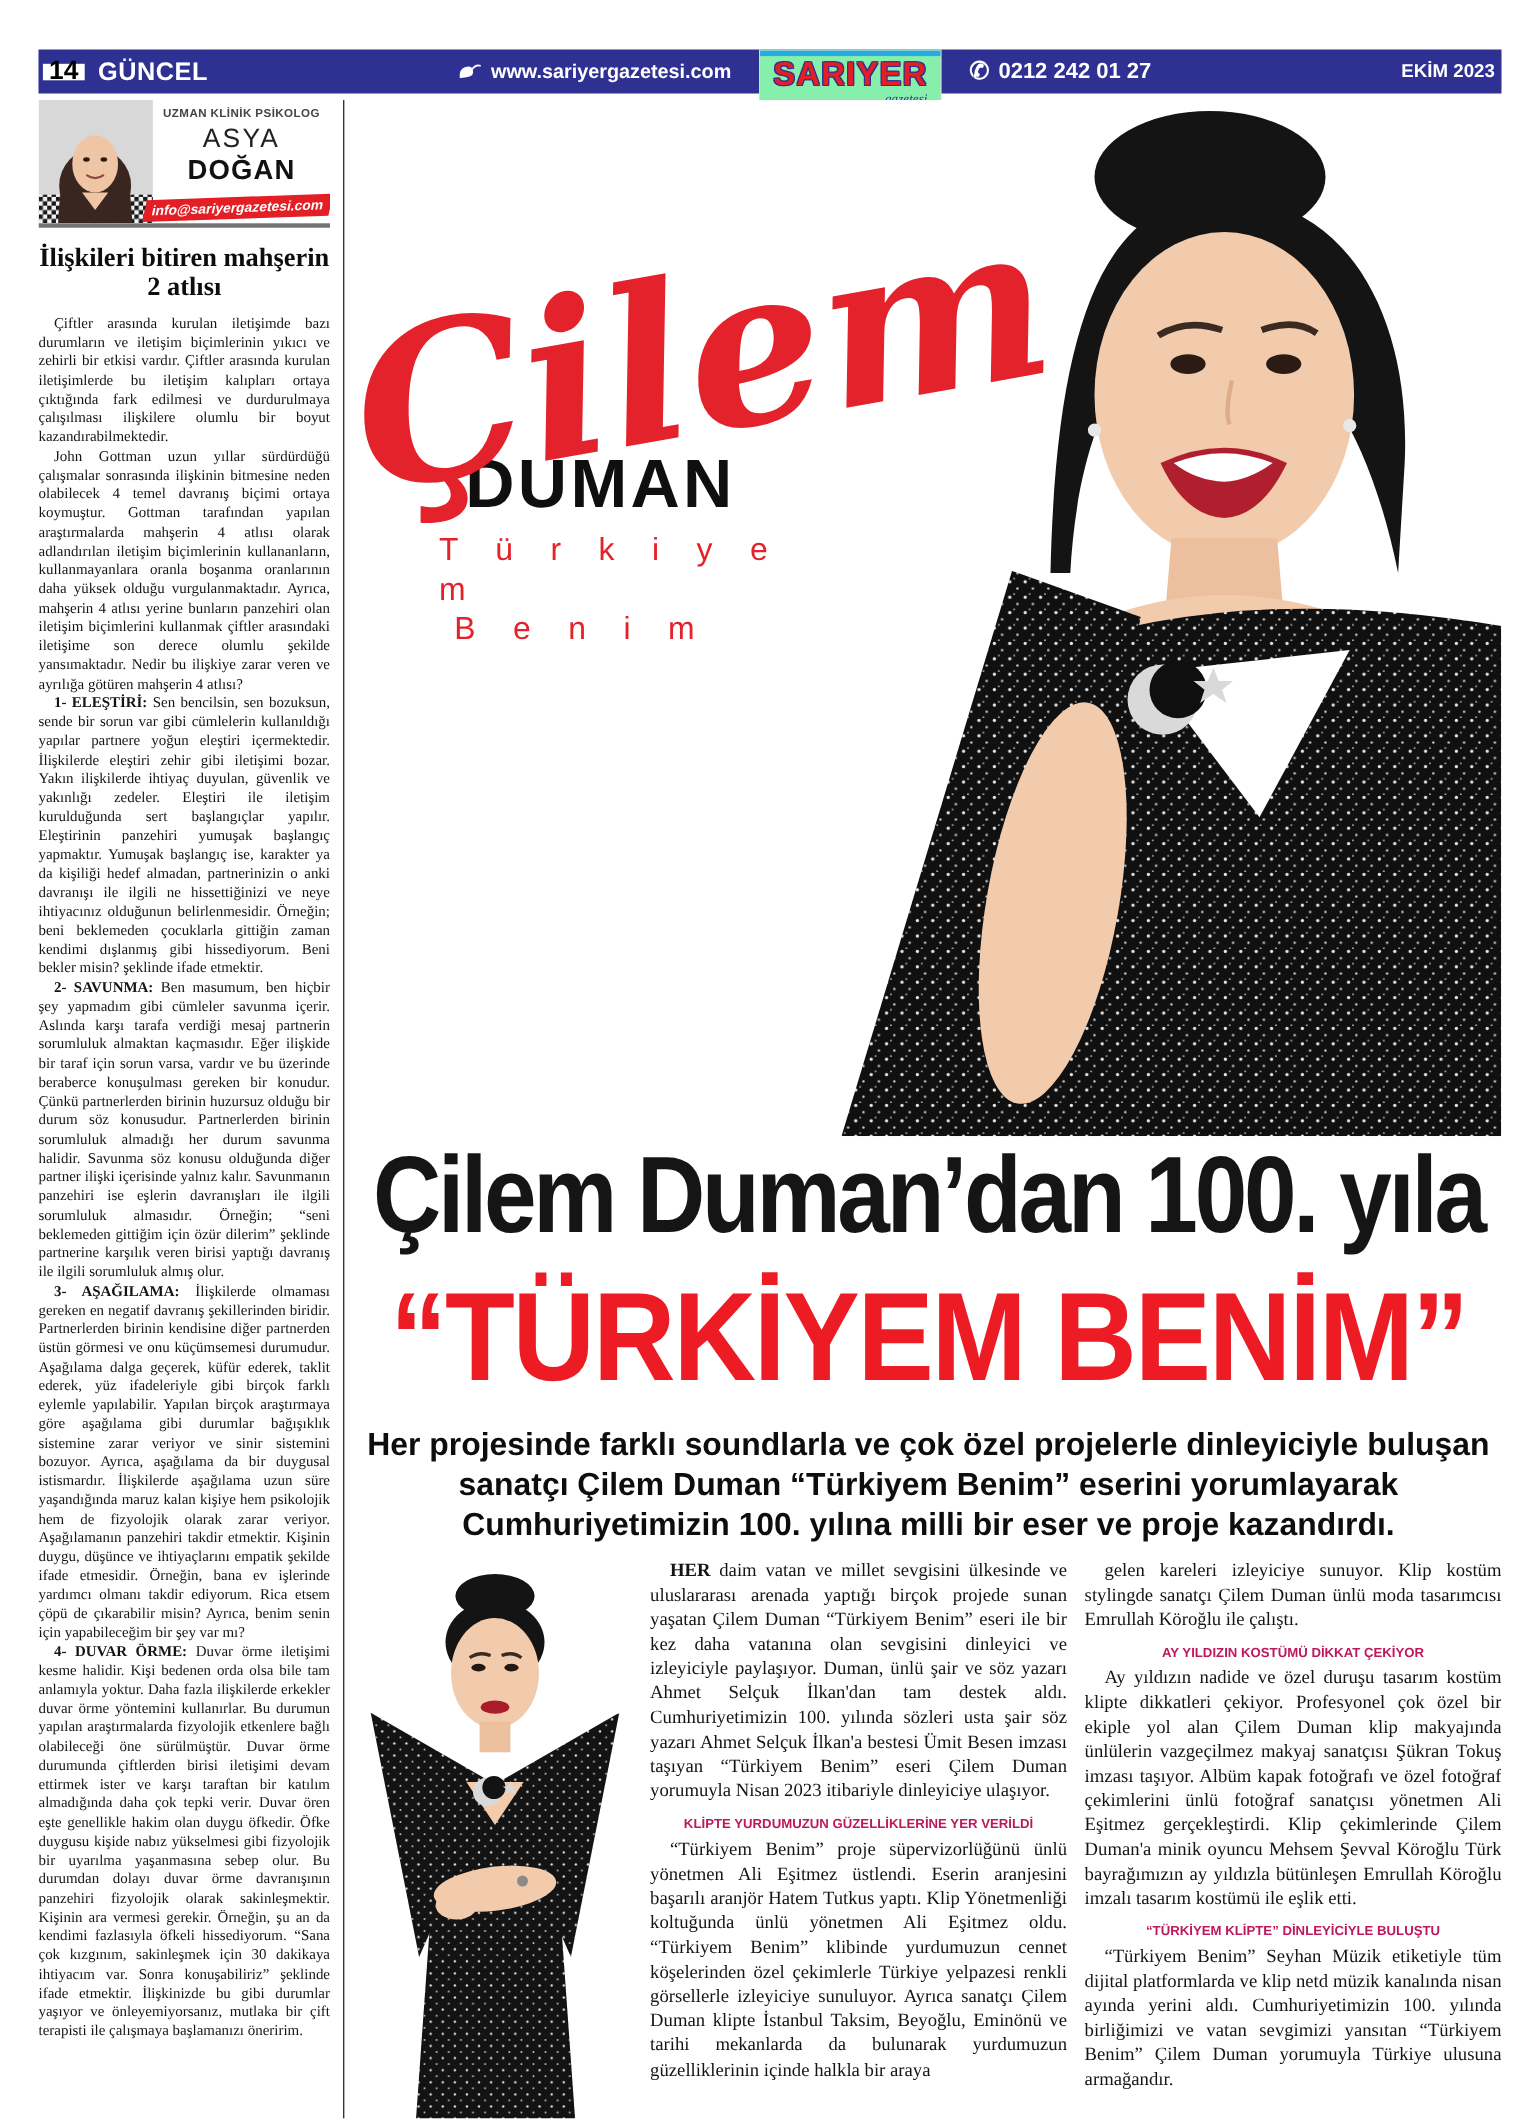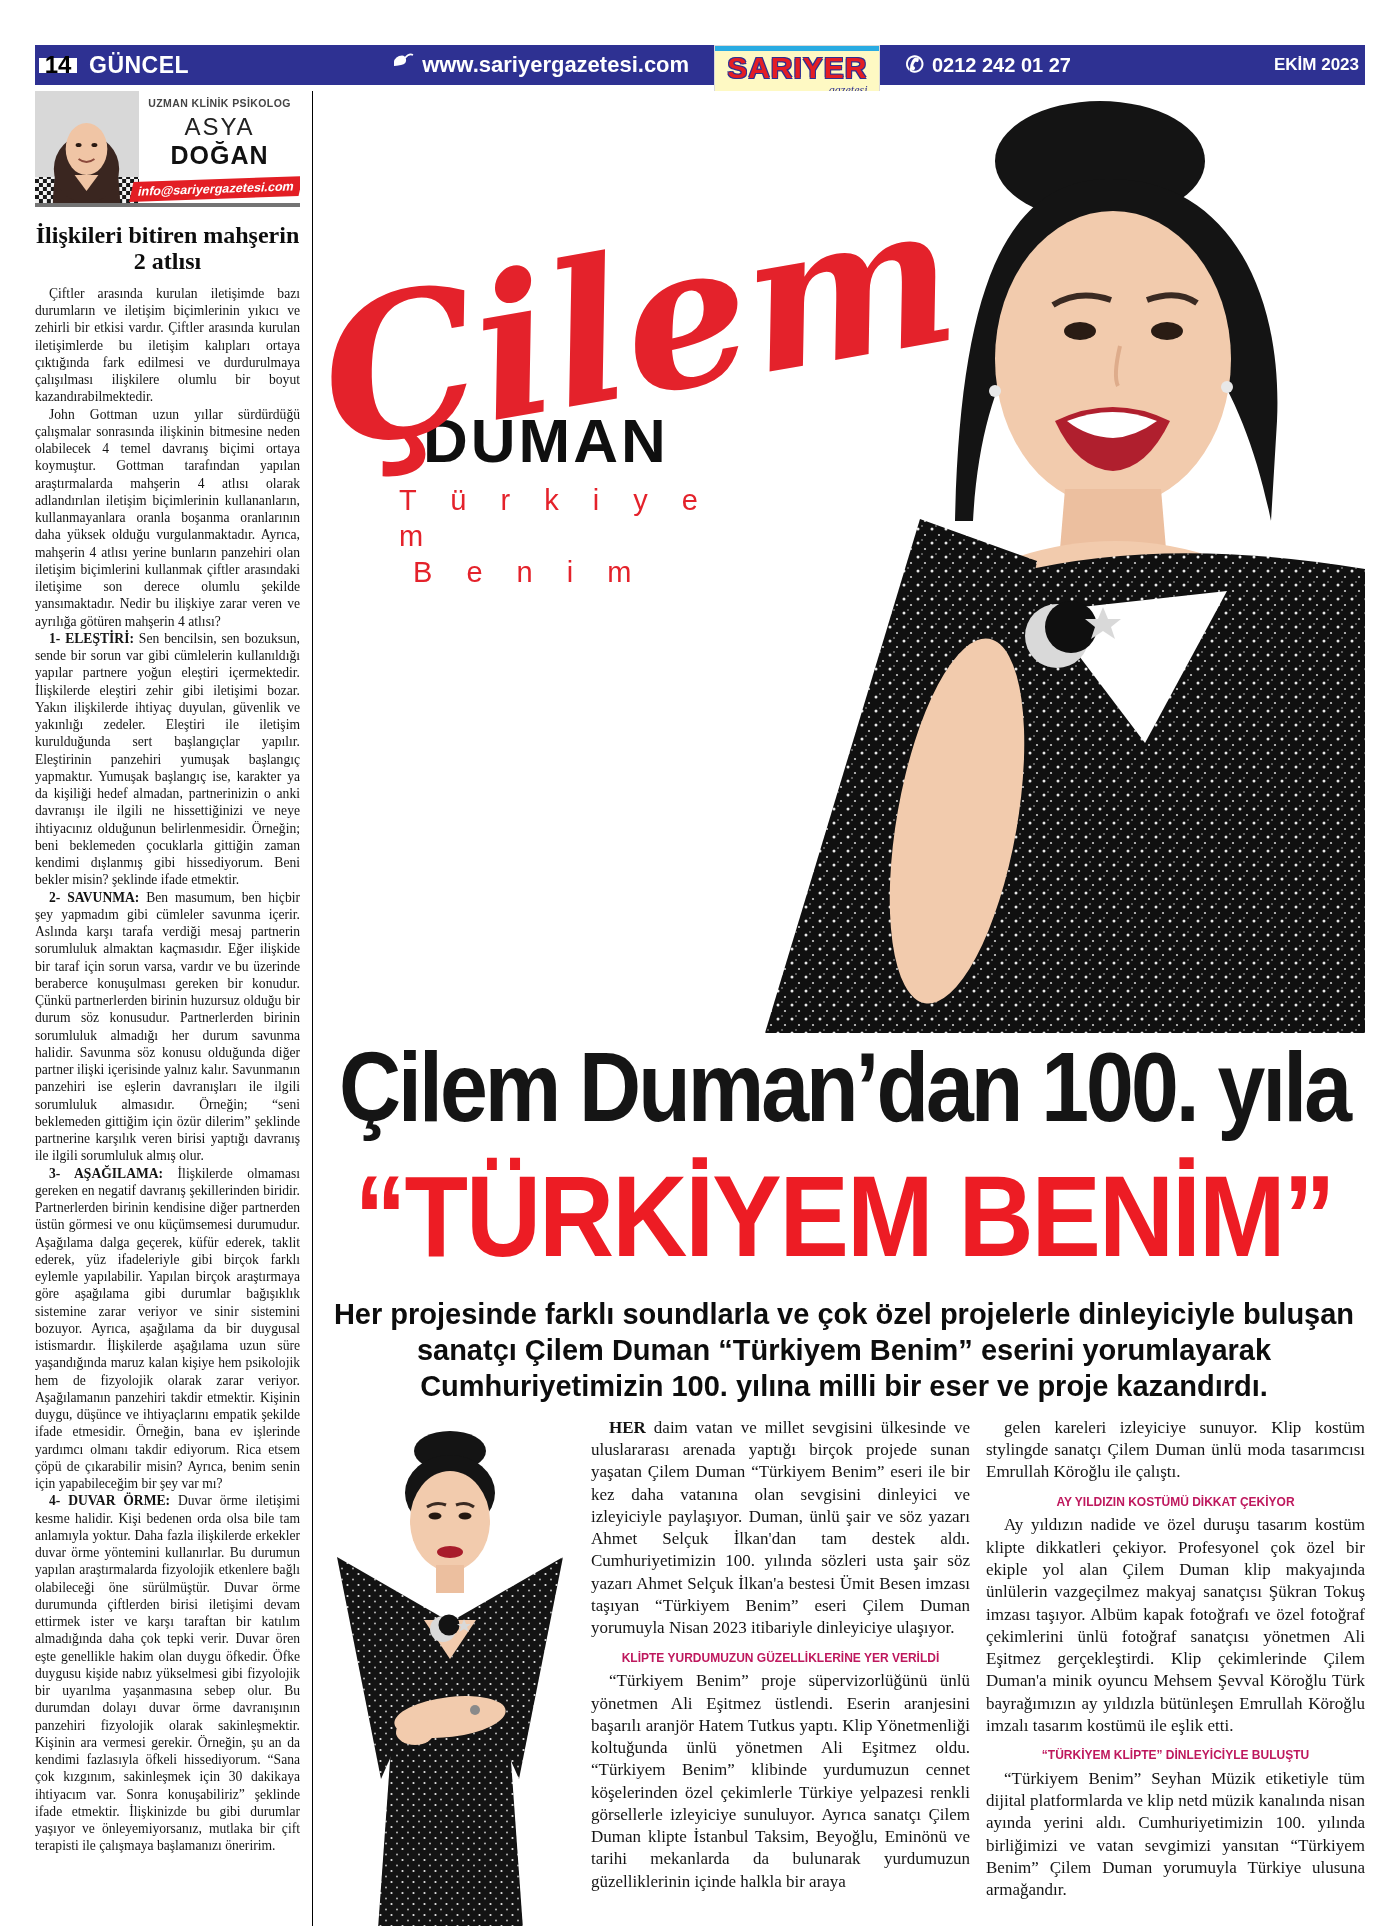--- a/index.html
+++ b/index.html
@@ -6,22 +6,22 @@
   body { background:#ffffff; font-family:"Liberation Serif", serif; color:#111; }
   .page { width:1400px; height:1931px; background:#fff; overflow:hidden; padding:0 35px; position:relative; }
 
   
   .topbar { margin-top:45px; height:40px; background:#2e3192; display:flex; align-items:center;
             color:#fff; font-family:"Liberation Sans", sans-serif; position:relative; }
   .pagenum-box { background:#fff; color:#000; font-weight:bold; font-size:24px; height:15px; min-width:38px;
                  display:flex; align-items:center; justify-content:center; margin-left:4px; padding:0 4px; }
   .section { font-weight:bold; font-size:23px; letter-spacing:.5px; margin-left:12px; }
   .spacer { flex:1; }
-  .web { display:flex; align-items:flex-start; gap:8px; font-weight:bold; font-size:22px; margin-right:26px; }
-  .logo-box { position:relative; background:#fef9c3; padding:3px 12px 2px; margin-top:14px; text-align:center;
+  .web { display:flex; align-items:center; gap:8px; font-weight:bold; font-size:18px; margin-right:26px; }
+  .logo-box { position:relative; background:#86efac; padding:3px 12px 2px; margin-top:14px; text-align:center;
               box-shadow:0 0 0 1px #d9d9d9; }
   .logo-strip { height:5px; background:#29abe2; margin:-3px -12px 2px; }
   .logo-text { color:#e31e24; font-weight:bold; font-size:30px; letter-spacing:1px; line-height:1;
                text-shadow:1px 1px 0 #2e3192, -1px -1px 0 #2e3192, 1px -1px 0 #2e3192, -1px 1px 0 #2e3192; }
   .logo-sub { display:block; color:#2e3192; font-family:"Liberation Serif", serif; font-style:italic;
               font-size:12px; text-align:right; line-height:1; margin-top:1px; }
   .phone { display:flex; align-items:center; gap:8px; font-weight:bold; font-size:20px; margin-left:26px; }
   .phone-icon { font-size:22px; line-height:1; }
   .date { font-weight:bold; font-size:17px; margin-right:6px; }
 

